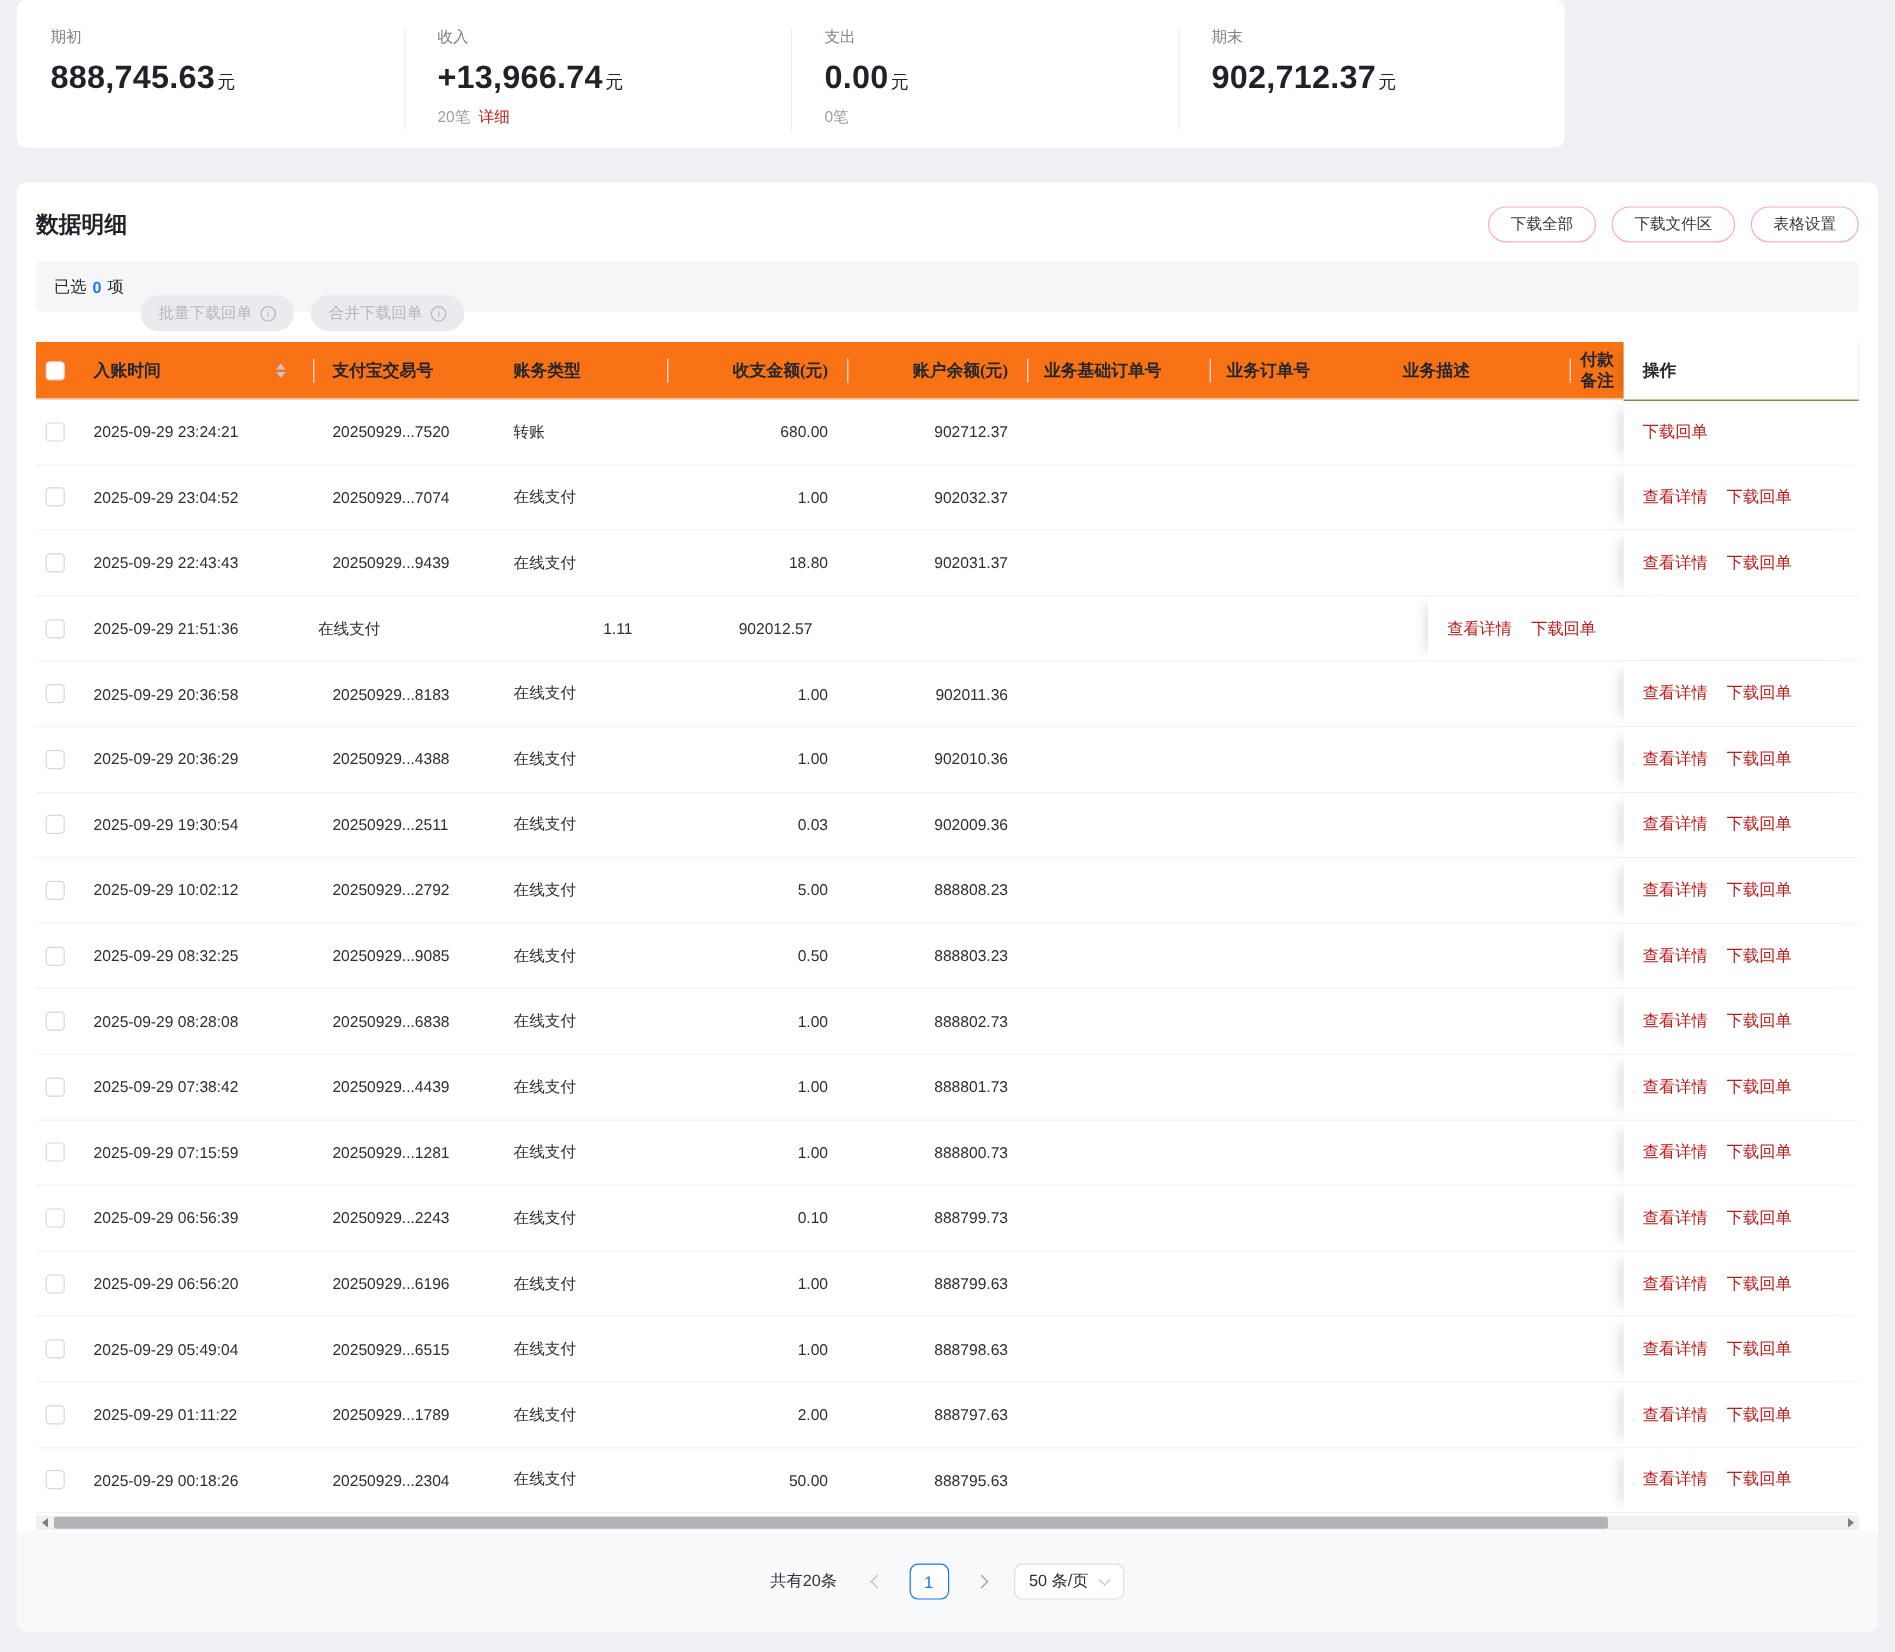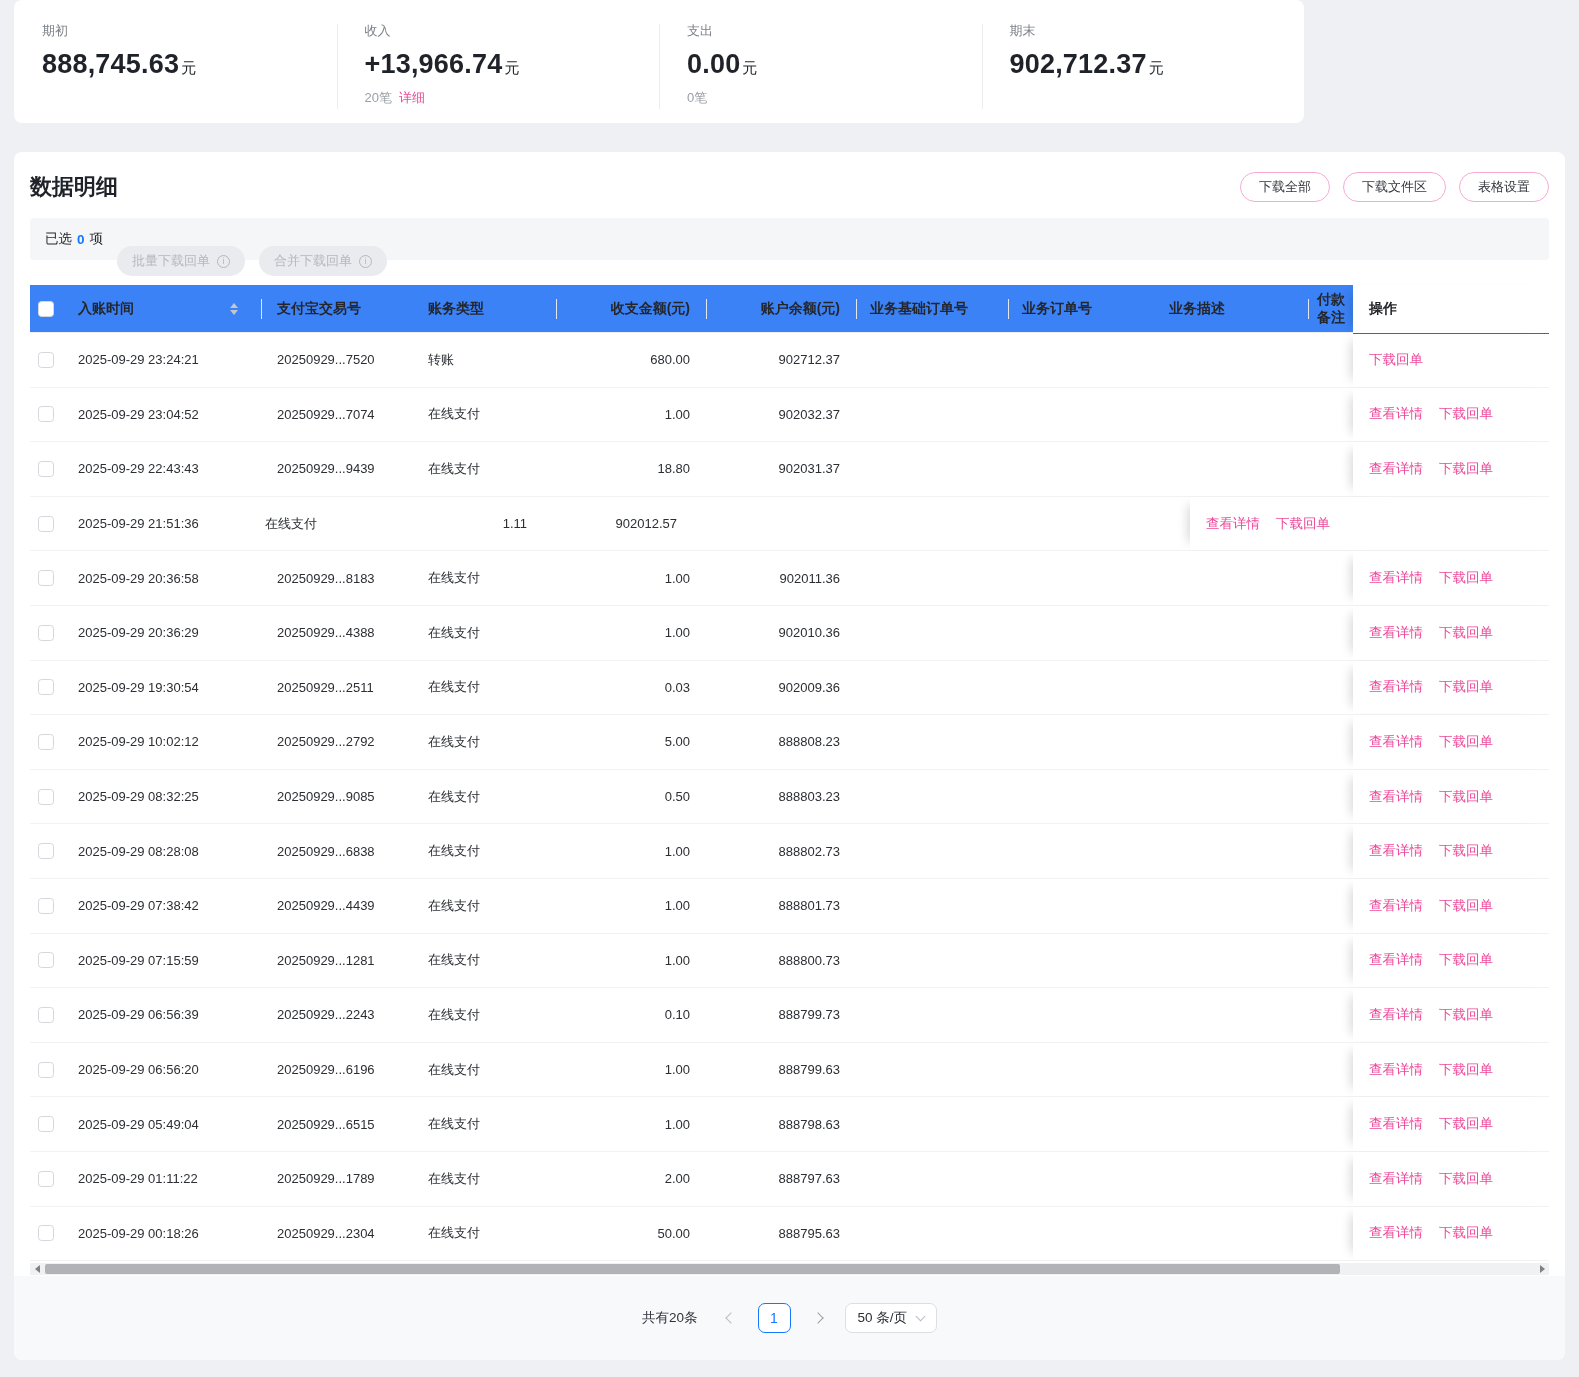--- a/index.html
+++ b/index.html
@@ -20,29 +20,29 @@
   .stat { flex: 1; padding: 22px 0 0 28px; position: relative; }
   .stat + .stat::before {
     content: ''; position: absolute; left: 0; top: 24px; bottom: 14px;
     width: 1px; background: #ebedf0;
   }
   .stat-label { font-size: 13px; color: #7c818a; }
   .stat-value { margin-top: 9px; font-size: 27px; font-weight: 600; color: #1f2329; letter-spacing: .2px; }
   .stat-unit { font-size: 15px; font-weight: 400; margin-left: 2px; }
   .stat-sub { margin-top: 9px; font-size: 13px; color: #9a9ea6; }
   .stat-sub .link { margin-left: 7px; }
-  .link { color: #ec4899; cursor: pointer; }
+  .link { color: #b91c1c; cursor: pointer; }
 
   
   .main-card {
     position: absolute; left: 14px; top: 152px; width: 1551px; height: 1208px;
     background: #fff; border-radius: 8px; padding: 0 16px; overflow: hidden;
   }
   .card-header { display: flex; justify-content: space-between; align-items: center; padding-top: 22px; height: 48px; }
-  .card-title { font-size: 22px; font-weight: 600; color: #1f2329; }
+  .card-title { font-size: 19px; font-weight: 600; color: #1f2329; }
   .toolbar { display: flex; gap: 13px; }
   .pill-btn {
     height: 30px; padding: 0 18px; background: #fff; border: 1px solid #f9a8d4;
     border-radius: 16px; font-size: 13px; color: #33363c; cursor: pointer;
     font-family: inherit; display: inline-flex; align-items: center;
   }
 
   
   .selection-bar {
     margin-top: 18px; height: 42px; background: #f4f6f8; border-radius: 4px;
@@ -55,21 +55,21 @@
     font-family: inherit; display: inline-flex; align-items: center; gap: 7px; cursor: not-allowed; margin-top: 44px;
   }
   .info-icon {
     width: 13px; height: 13px; border: 1px solid currentColor; border-radius: 50%;
     display: inline-flex; align-items: center; justify-content: center;
     font-size: 9px; font-style: normal; line-height: 1;
   }
 
   
   .table { margin-top: 25px; width: 1519px; }
-  .thead { display: flex; height: 48px; background: #3b82f6; border-bottom: 1px solid #f0f0f0; }
+  .thead { display: flex; height: 48px; background: #f97316; border-bottom: 1px solid #f0f0f0; font-family: Liberation Serif, serif; }
   .th { display: flex; align-items: center; font-size: 14px; font-weight: 700; color: #24262b; position: relative; }
   .tr { display: flex; height: 54.6px; border-bottom: 1px solid #f1f2f4; }
   .td { display: flex; align-items: center; font-size: 13px; color: #2b2e33; overflow: hidden; white-space: nowrap; }
 
   .c-check   { width: 184px; width: 48px; padding-left: 8px; }
   .c-time    { width: 184px; }
   .c-txn     { width: 163px; padding-left: 15px; }
   .c-type    { width: 132px; padding-left: 3px; }
   .c-amount  { width: 150px; justify-content: flex-end; padding-right: 17px; }
   .c-balance { width: 150px; justify-content: flex-end; padding-right: 17px; }

